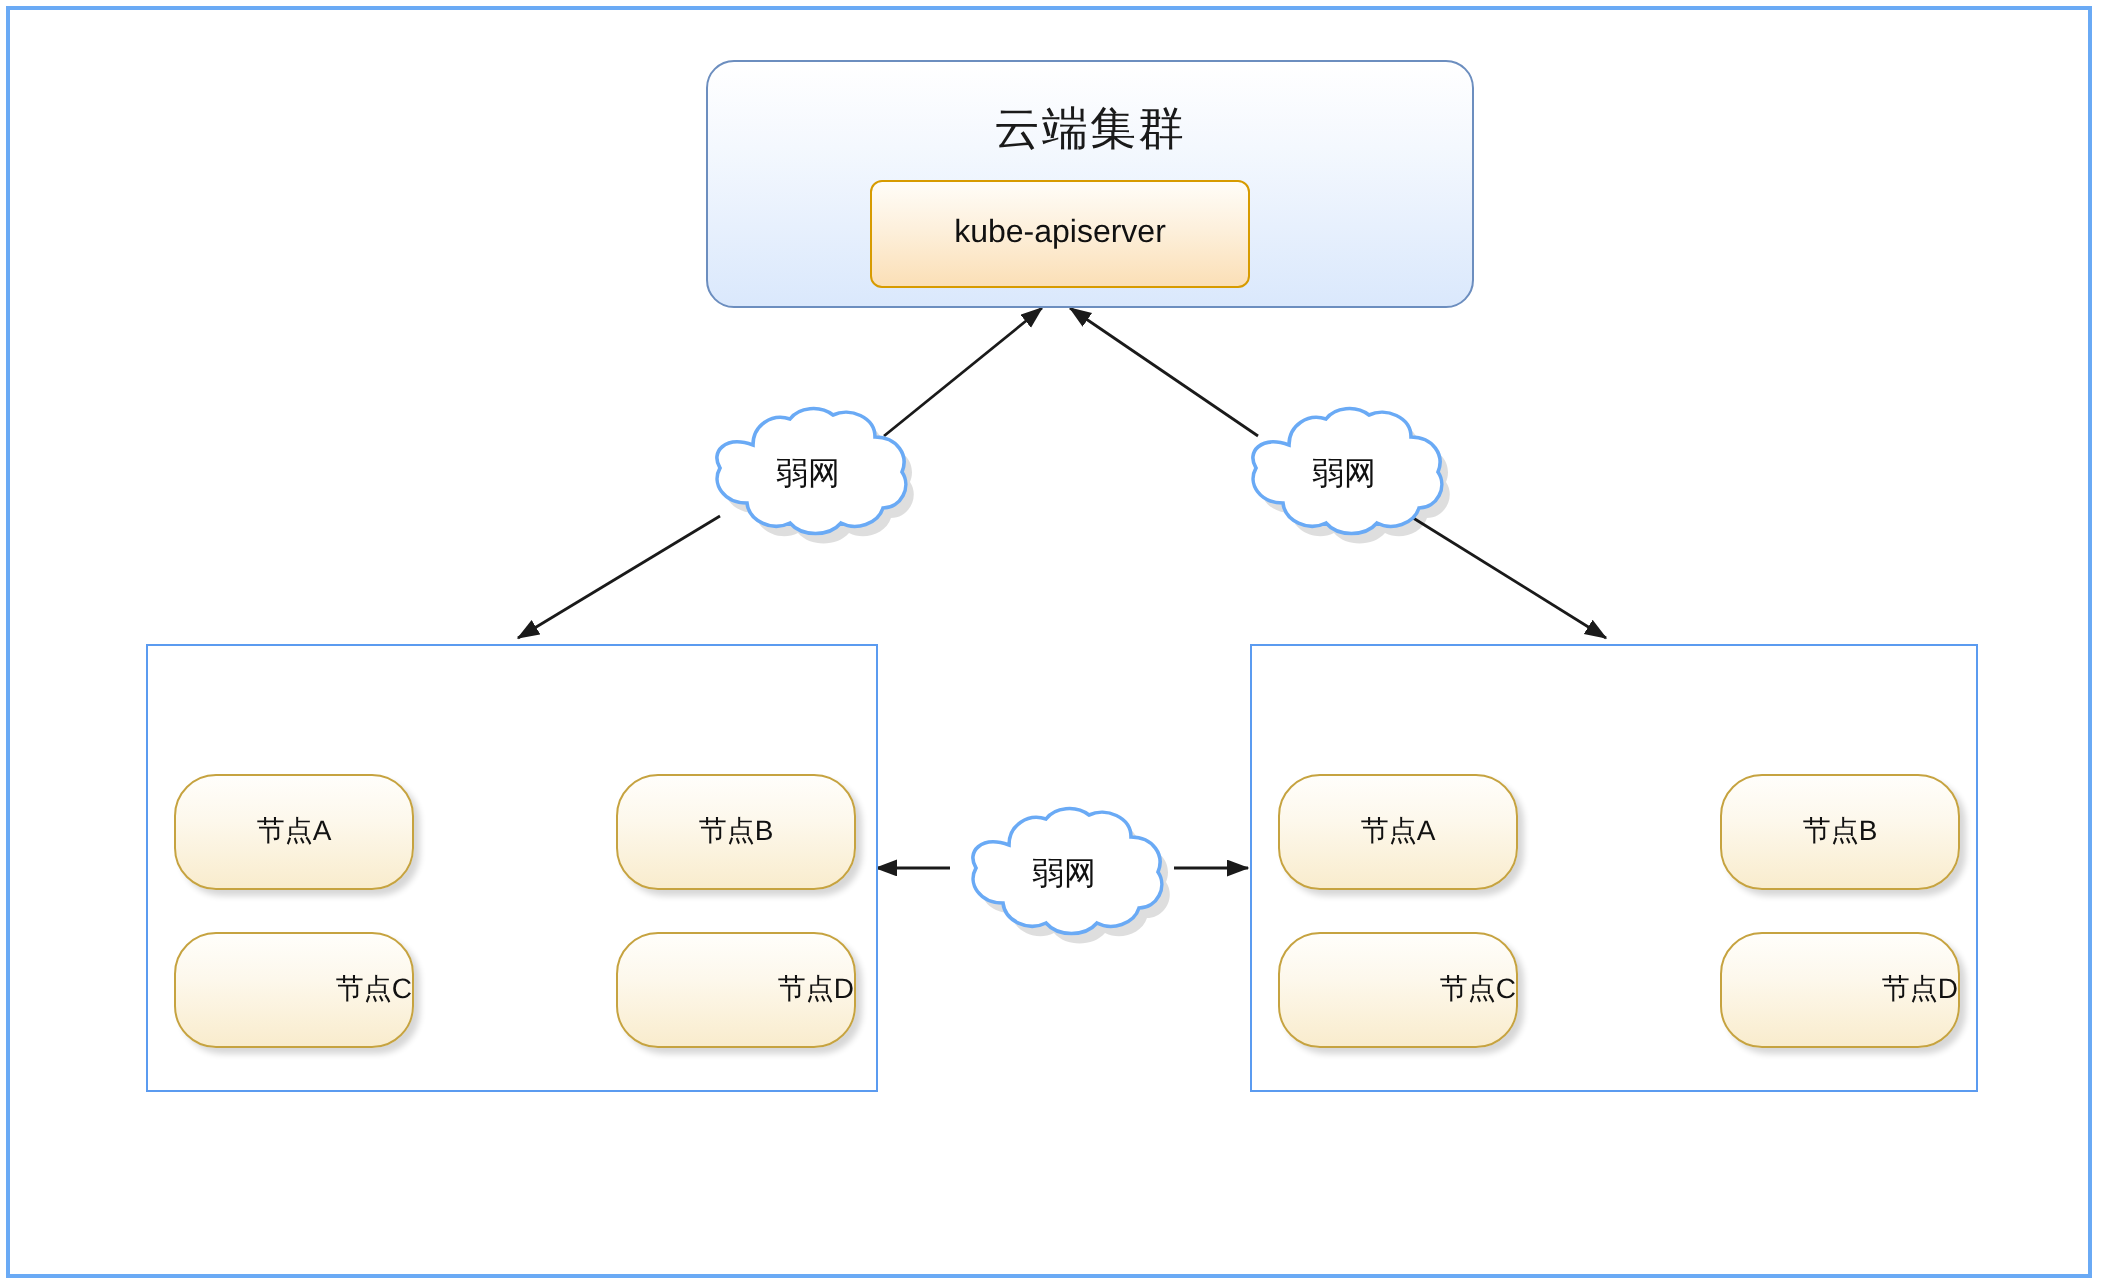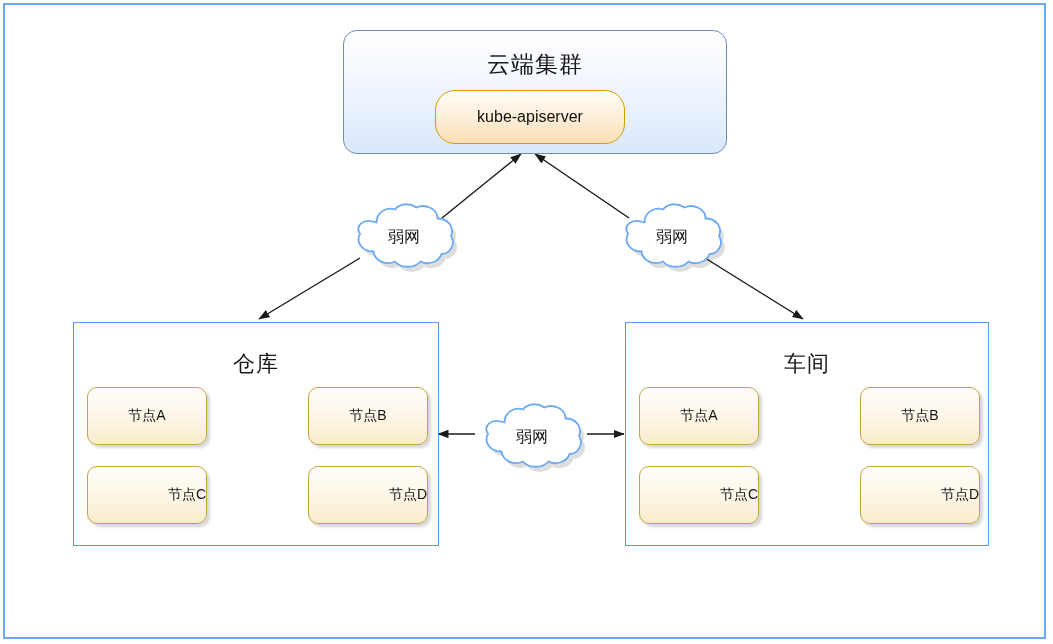--- a/index.html
+++ b/index.html
@@ -22,21 +22,21 @@
     height: 636px;
     background: #ffffff;
     border: 2px solid #6aaaf5;
     box-sizing: border-box;
   }
 
   .abs { position: absolute; box-sizing: border-box; }
 
   
   #cloud-cluster-box {
-    left: 338px;
+    left: 348px;
     top: 25px;
     width: 384px;
     height: 124px;
     border: 1px solid #6c8ebf;
     border-radius: 14px;
     background: linear-gradient(to bottom, #ffffff 0%, #f4f8fe 35%, #dae8fc 100%);
   }
   #cloud-cluster-title {
     position: absolute;
     top: 18px;
@@ -46,21 +46,21 @@
     font-size: 23px;
     color: #1a1a1a;
     letter-spacing: 1px;
   }
   #kube-apiserver-box {
     left: 430px;
     top: 85px;
     width: 190px;
     height: 54px;
     border: 1.6px solid #d79b00;
-    border-radius: 20px;
+    border-radius: 6px;
     background: linear-gradient(to bottom, #fffdf8 0%, #fdf0dc 45%, #fbdfb6 100%);
     display: flex;
     align-items: center;
     justify-content: center;
     font-size: 16px;
     color: #111111;
   }
 
   
   .site-box {
@@ -82,21 +82,21 @@
     color: #1a1a1a;
     letter-spacing: 1px;
   }
 
   
   .node-box {
     position: absolute;
     width: 120px;
     height: 58px;
     border: 1.4px solid #c6a340;
-    border-radius: 10px;
+    border-radius: 21px;
     background: linear-gradient(to bottom, #fffefb 0%, #fdf8ec 40%, #f9eccd 100%);
     box-shadow: 3px 3px 3px rgba(0,0,0,0.16);
     display: flex;
     align-items: center;
     justify-content: center;
     font-size: 14px;
     color: #111111;
     box-sizing: border-box;
   }
   .node-col-left  { left: 13px; }
@@ -208,38 +208,36 @@
       <path d="M27.5,20.5 C27.5,10.5 37,4.5 46,7.5 C50.5,1.5 61,0.5 67.5,5.5
                C76,1.5 88.5,6.5 88.5,16.5 C99.5,16.5 105.5,25.5 102,34
                C107,41.5 101.5,52 92.5,52 C90,60 79,63.5 71.5,59.5
                C65.5,66.5 52,66.5 46,59.5 C37,64 25.5,58.5 24.5,49.5
                C13,49.5 6.5,40 11,32 C6,24 13.5,15.5 27.5,20.5 Z" fill="#ffffff" stroke="#6aaaf5" stroke-width="1.8"></path>
     </svg>
     <div class="cloud-label">弱网</div>
   </div>
 
   <div class="abs site-box" id="site-warehouse">
-    <div class="site-title">仓库</div>
 
     <div class="node-box node-col-left node-row-top">
       <span>节点A</span>
     </div>
     <div class="node-box node-col-right node-row-top">
       <span>节点B</span>
     </div>
     <div class="node-box node-col-left node-row-bottom">
       <span>节点C</span>
     </div>
     <div class="node-box node-col-right node-row-bottom">
       <span>节点D</span>
     </div>
   </div>
 
   <div class="abs site-box" id="site-workshop">
-    <div class="site-title">车间</div>
 
     <div class="node-box node-col-left node-row-top">
       <span>节点A</span>
     </div>
     <div class="node-box node-col-right node-row-top">
       <span>节点B</span>
     </div>
     <div class="node-box node-col-left node-row-bottom">
       <span>节点C</span>
     </div>

